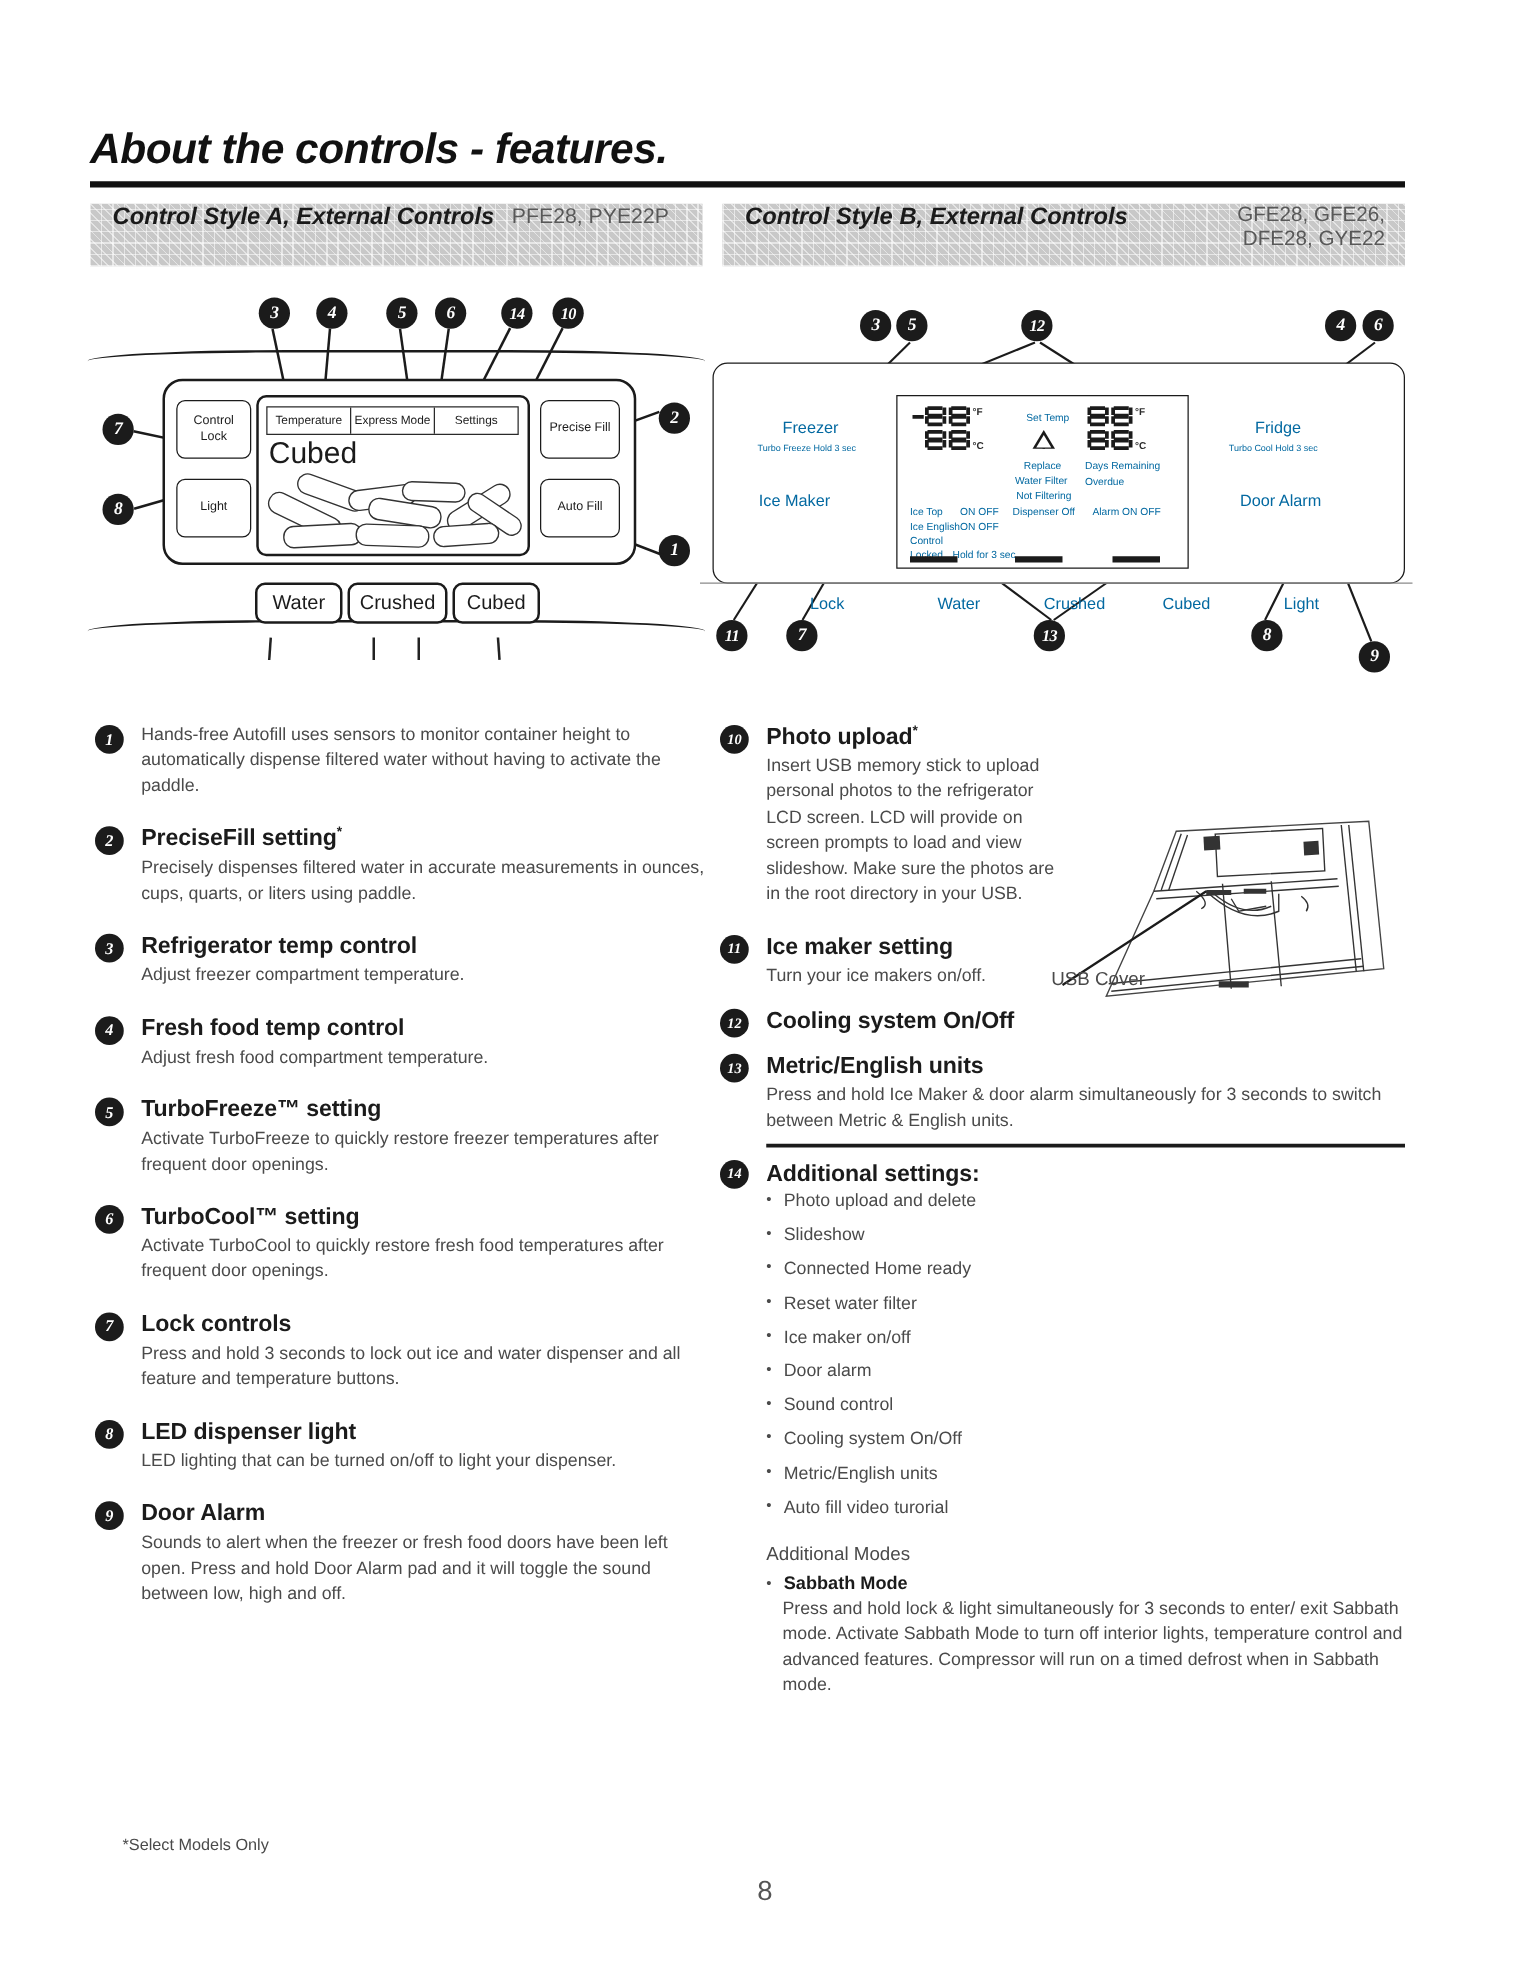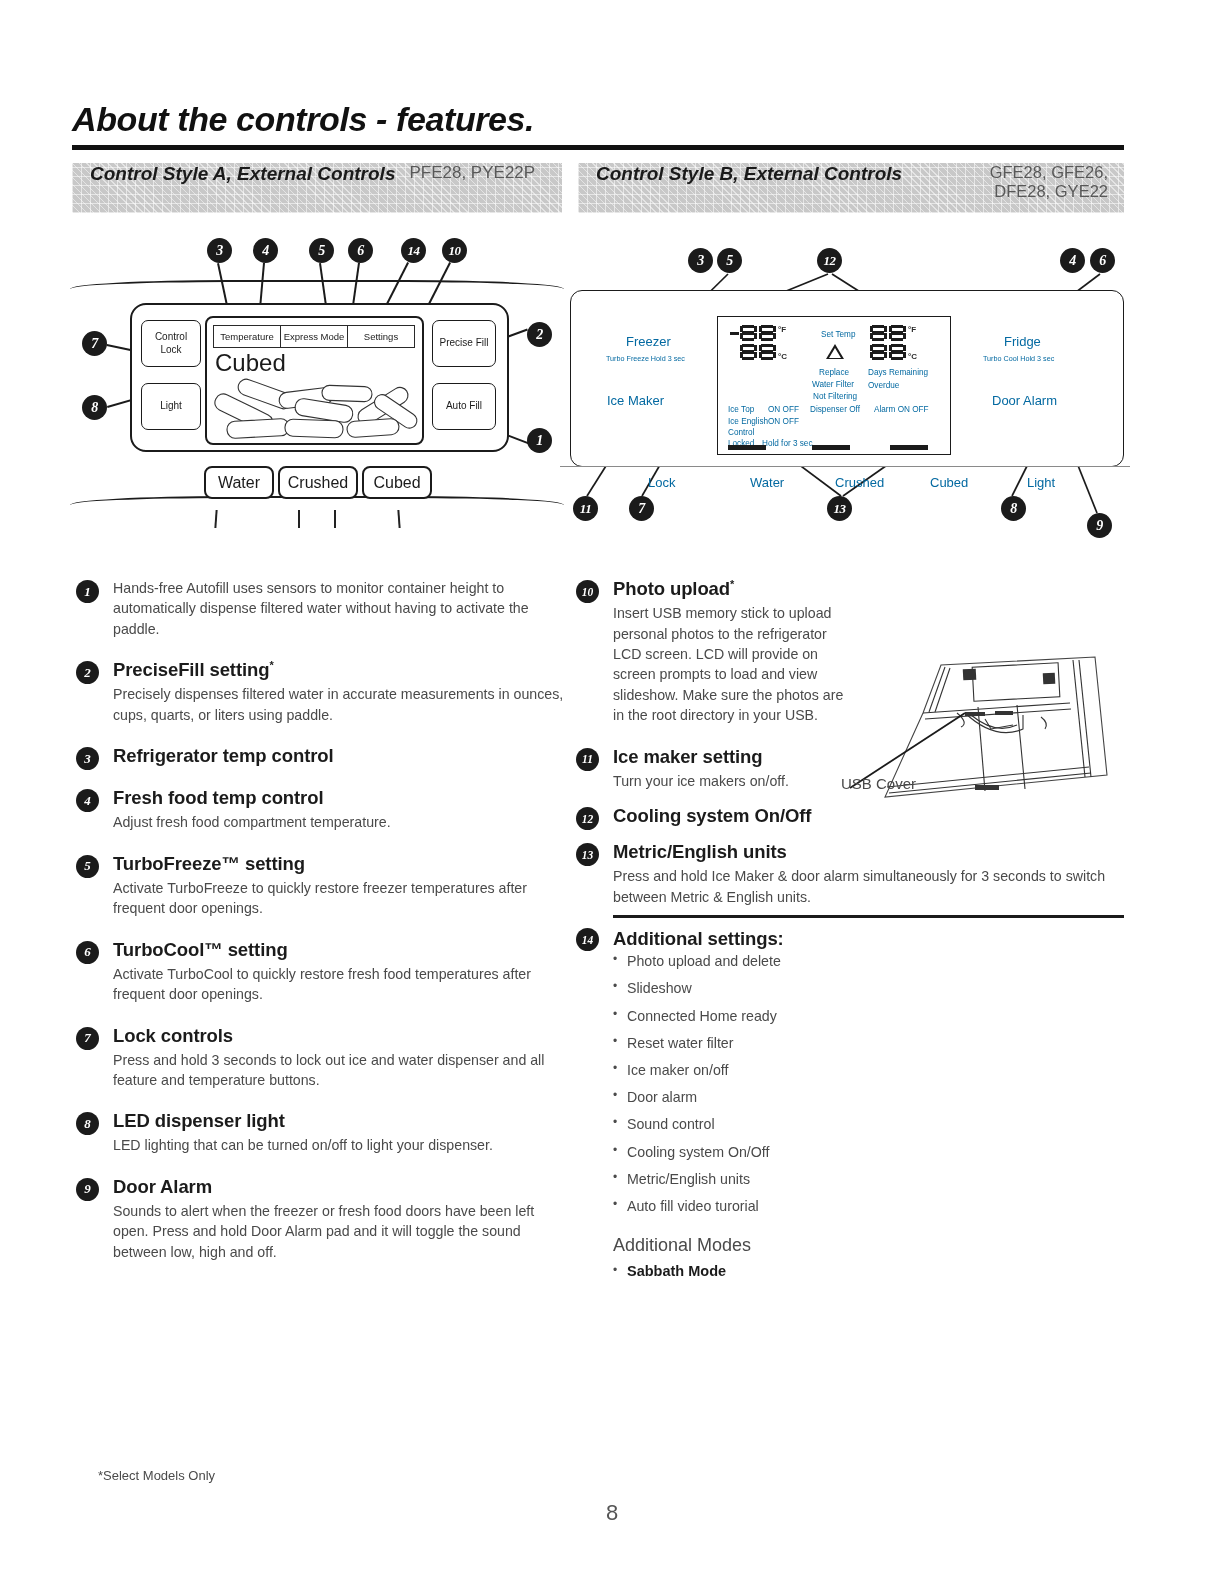--- a/index.html
+++ b/index.html
@@ -140,21 +140,21 @@
   }
   .entry p{margin:0;font-size:14.2px;line-height:1.44;color:#4a4a4a;}
   .entry h3 sup{font-size:11px;vertical-align:super;}
 
   .section-rule{height:3px;background:#1b1b1b;margin:8px 0 10px 0;}
   ul.bullets{margin:4px 0 0 0;padding:0;list-style:none;}
   ul.bullets li{
     font-size:14.2px;color:#4a4a4a;line-height:1.0;margin-bottom:13px;padding-left:14px;position:relative;
   }
   ul.bullets li::before{content:"•";position:absolute;left:0;top:-1px;font-size:12px;}
-  .modes-head{font-size:18px;color:#4a4a4a;margin:22px 0 7px 0;}
+  .modes-head{font-size:15px;color:#4a4a4a;margin:22px 0 7px 0;}
   .mode-item{position:relative;padding-left:14px;}
   .mode-item::before{content:"•";position:absolute;left:0;top:0px;font-size:12px;color:#4a4a4a;}
   .mode-title{font-size:14.5px;font-weight:bold;color:#1b1b1b;margin-bottom:2px;}
   .mode-body{font-size:14.2px;line-height:1.44;color:#4a4a4a;padding-left:13px;}
 
   
   #usb-illus{position:absolute;left:845px;top:655px;width:265px;height:145px;}
   .usb-caption{position:absolute;left:841px;top:775px;font-size:15px;color:#4a4a4a;}
 
   
@@ -451,20 +451,21 @@
 
     <div class="entry">
       <div class="num">2</div>
       <h3><span>PreciseFill setting</span><sup>*</sup></h3>
       <p>Precisely dispenses filtered water in accurate measurements in ounces, cups, quarts, or liters  using paddle.</p>
     </div>
 
     <div class="entry">
       <div class="num">3</div>
       <h3>Refrigerator temp control</h3>
+      <p>Adjust freezer compartment temperature.</p>
     </div>
 
     <div class="entry">
       <div class="num">4</div>
       <h3>Fresh food temp control</h3>
       <p>Adjust fresh food compartment temperature.</p>
     </div>
 
     <div class="entry">
       <div class="num">5</div>
@@ -539,20 +540,21 @@
         <li>Sound control</li>
         <li>Cooling system On/Off</li>
         <li>Metric/English units</li>
         <li>Auto fill video turorial</li>
       </ul>
 
       <div class="modes-head">Additional Modes</div>
       <div class="mode-item">
         <div class="mode-title">Sabbath Mode</div>
       </div>
+      <div class="mode-body">Press and hold lock &amp; light simultaneously for 3 seconds to enter/ exit Sabbath mode. Activate Sabbath Mode to turn off interior lights, temperature control and advanced features. Compressor will run on a timed defrost when in Sabbath mode.</div>
     </div>
   </div>
 
   <svg id="usb-illus" viewBox="0 0 265 145">
     <g fill="none" stroke="#333" stroke-width="1.1">
       <path d="M78,58 L96,10 L250,2 L262,120 L40,142 Z" stroke="#444"></path>
       <path d="M84,57 L100,12"></path>
       <path d="M90,57 L105,13"></path>
       <path d="M228,5 L240,122"></path>
       <path d="M234,5 L246,122"></path>

